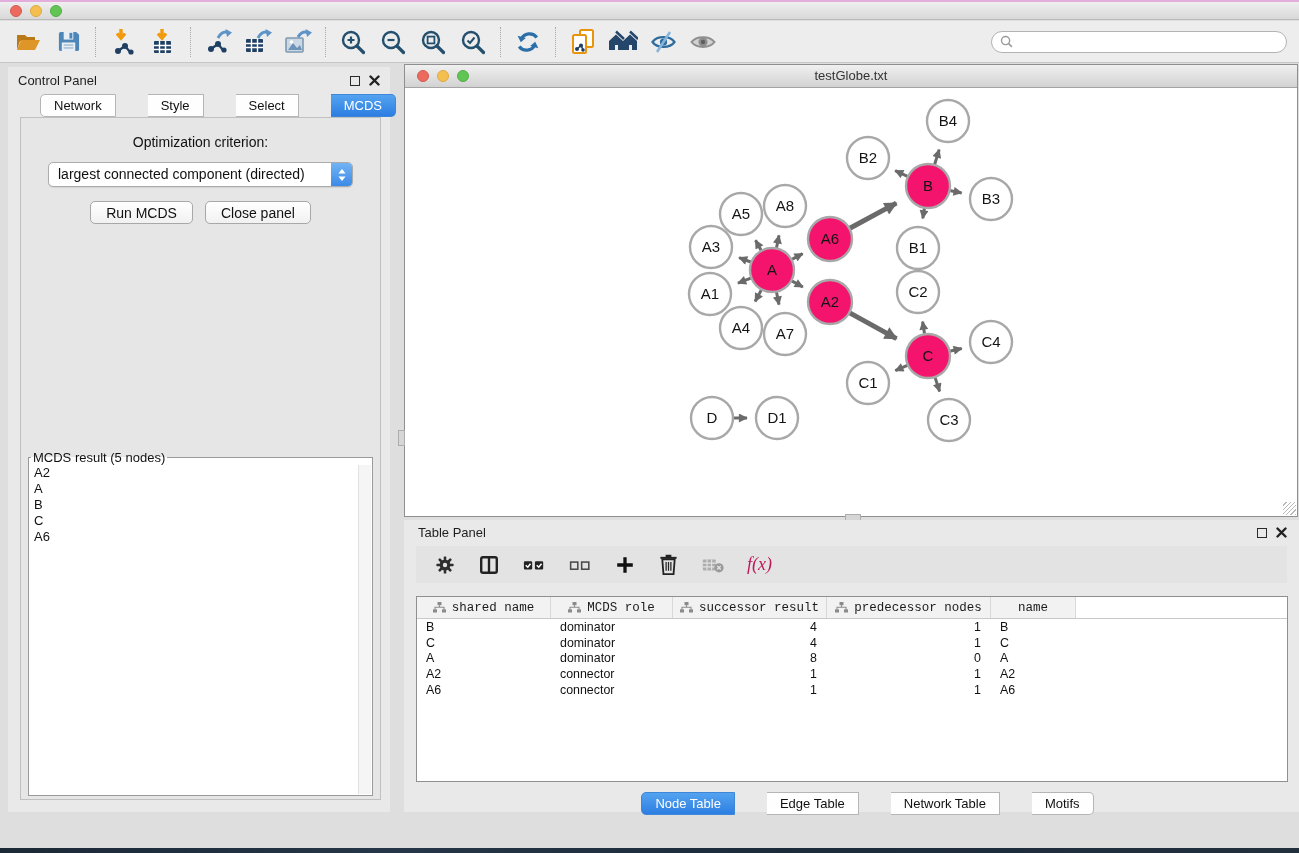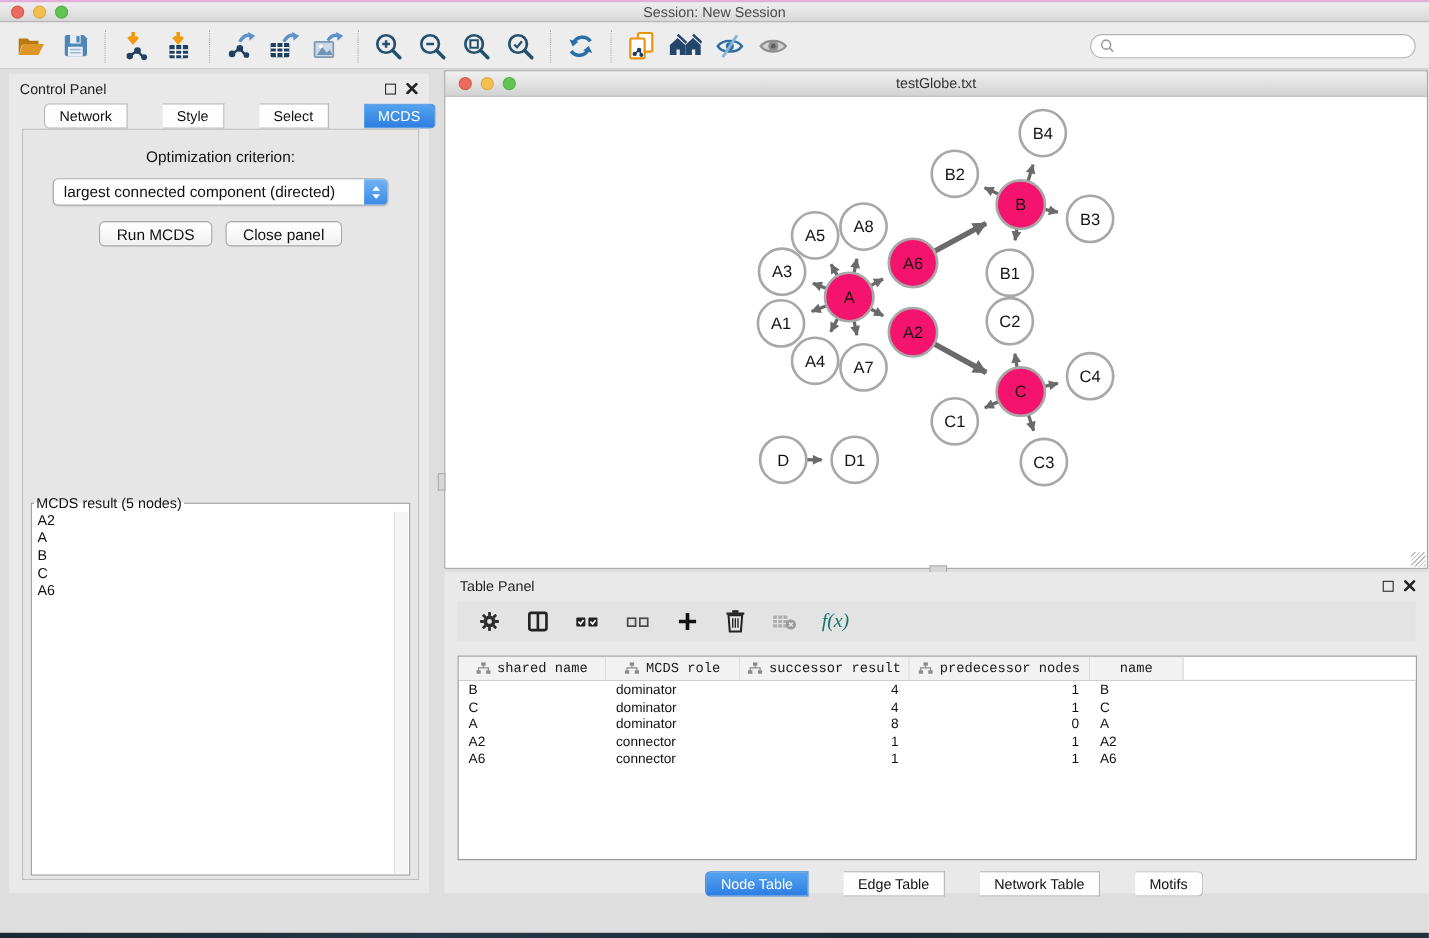--- a/index.html
+++ b/index.html
@@ -71,21 +71,21 @@
   .grip { position:absolute; right:1px; bottom:1px; width:13px; height:13px;
     background:repeating-linear-gradient(135deg, transparent 0 2px, #B9B9B9 2px 3px); }
   .edge-handle-left { position:absolute; left:398px; top:430px; width:7px; height:16px; background:#D6D6D6; border:1px solid #ADADAD; }
   .edge-handle-bottom { position:absolute; left:845px; top:514px; width:16px; height:7px; background:#D6D6D6; border:1px solid #ADADAD; }
 
   
   .table-panel { position:absolute; left:404px; top:520px; width:895px; height:292px; background:#E9E9E9; }
   .tp-header { display:flex; align-items:center; padding:5px 12px 0 14px; }
   .tp-toolbar { margin:6px 12px 0 12px; height:37px; background:#E3E3E3;
     display:flex; align-items:center; gap:22px; padding-left:18px; }
-  .fx-label { font-family:"Liberation Serif",serif; font-style:italic; font-size:18px; color:#0f766e;text-align:center; }
+  .fx-label { font-family:"Liberation Serif",serif; font-style:italic; font-size:18px; color:#be185d;text-align:center; }
   .tp-table { position:absolute; left:12px; right:11px; top:76px; height:186px; background:#fff;
     border:1px solid #8F8F8F; overflow:hidden; }
   .th-row { display:flex; height:22px; border-bottom:1px solid #C9C9C9; background:#fff; }
   .th-cell { background:#F2F2F2; border-right:1px solid #D8D8D8; display:flex; align-items:center;
     justify-content:center; gap:6px; font-size:12.5px; color:#1A1A1A;font-family:Liberation Mono, monospace; }
   .tb-row { display:flex; height:15.8px; align-items:center; }
   .tb-cell { font-size:12.4px; color:#111; overflow:hidden; white-space:nowrap; }
   .al { text-align:left; padding-left:9px; }
   .ar { text-align:right; padding-right:10px; }
   .tp-tabs { position:absolute; left:0; right:0; top:268px; text-align:center; }
@@ -105,21 +105,20 @@
 <body>
 
 <div class="app">
 
   <div class="titlebar">
     <div class="lights">
       <span class="light red"></span>
       <span class="light yellow"></span>
       <span class="light green"></span>
     </div>
-    <div class="title">Session: New Session</div>
   </div>
 
   <div class="toolbar">
     <div class="tbtn">
       <svg width="28" height="26" viewBox="0 0 28 26">
         <path d="M3 21V6h8l2 2h8v4H6z" fill="#B97A16"></path>
         <path d="M3 21l4-10h19l-5 10z" fill="#DD9627"></path>
       </svg>
     </div>
     <div class="tbtn">

